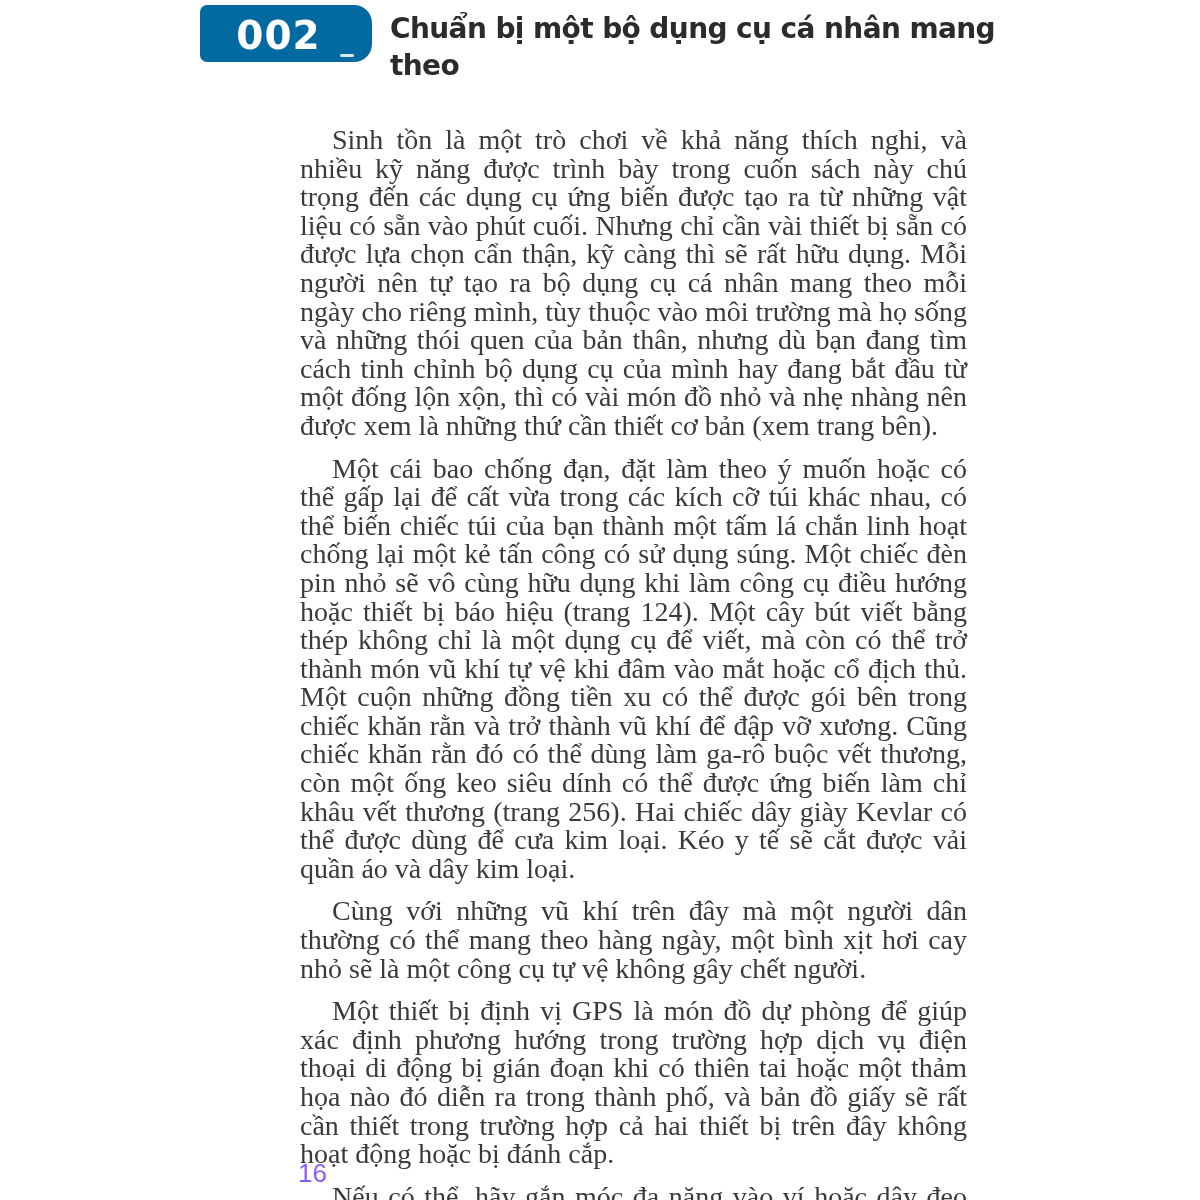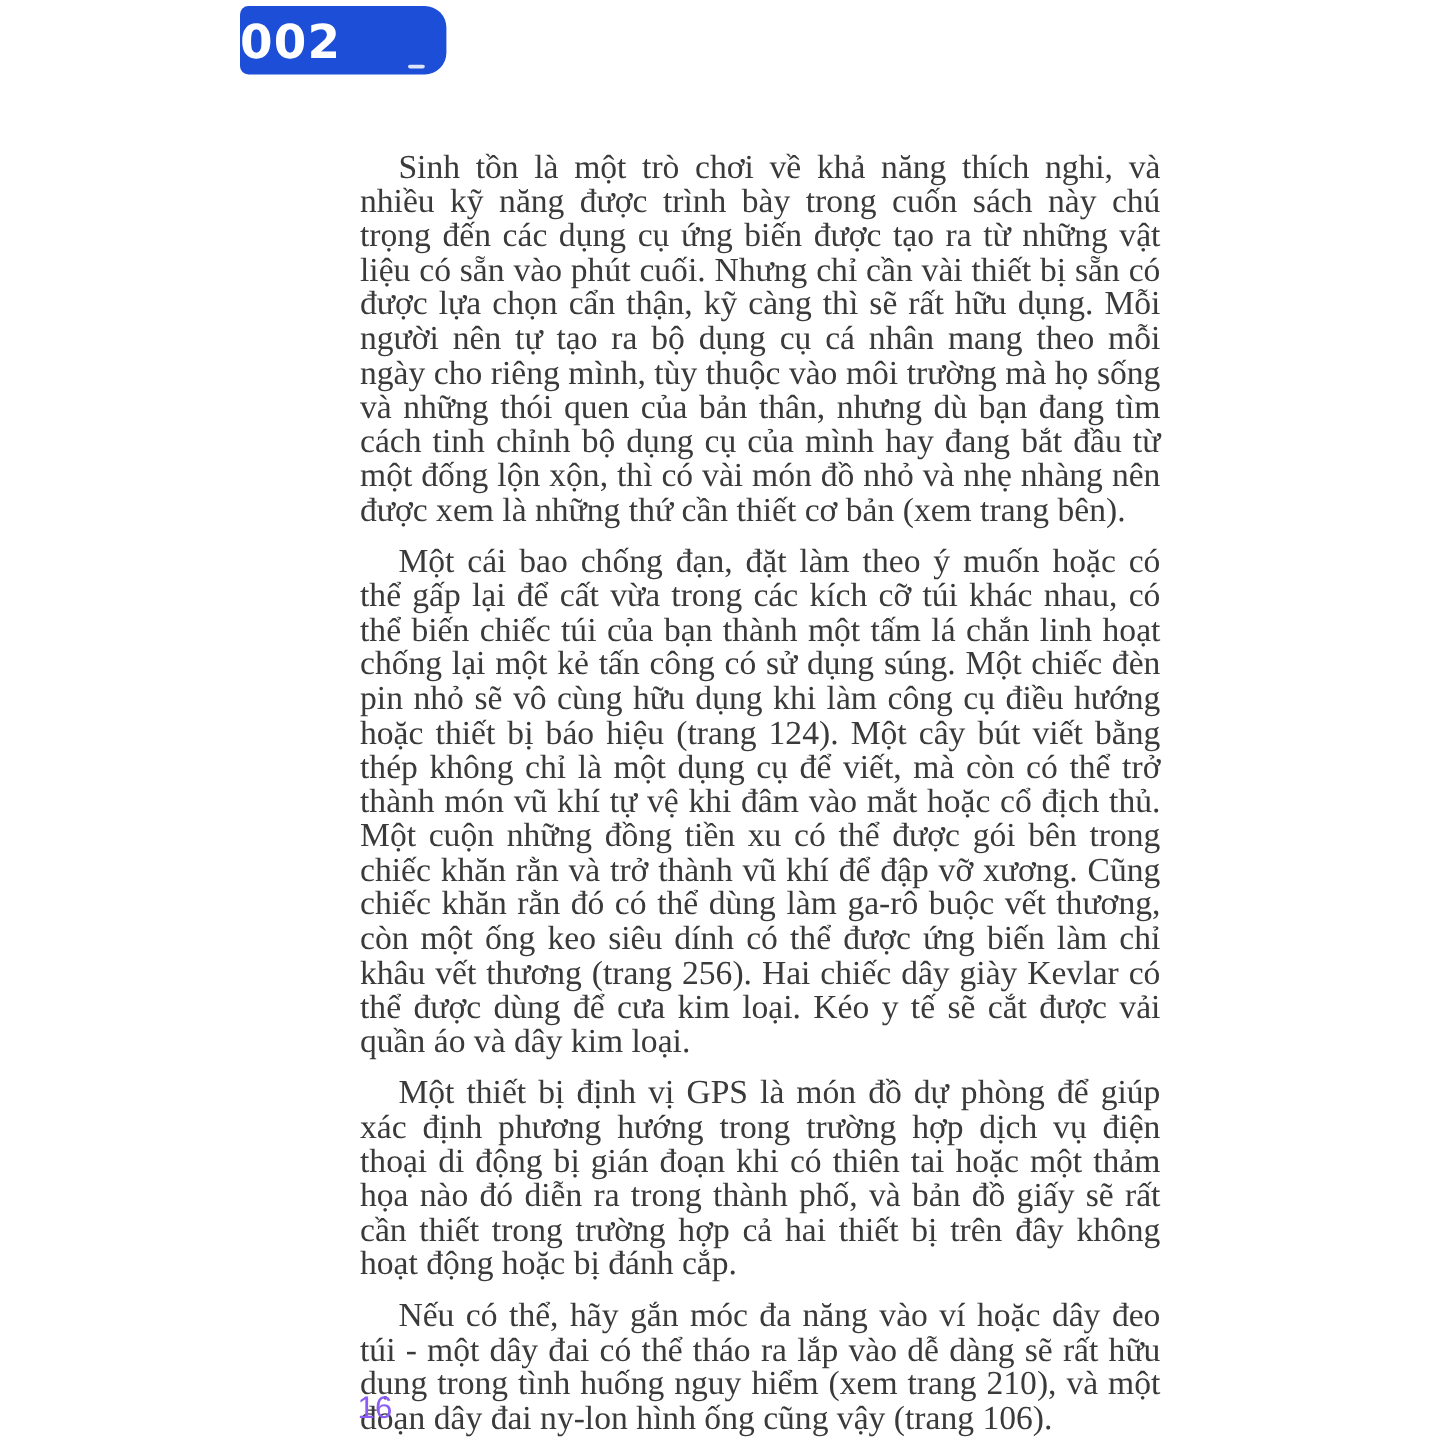--- a/index.html
+++ b/index.html
@@ -10,25 +10,25 @@
     background: #ffffff;
     overflow: hidden;
     font-family: "Liberation Serif", serif;
   }
   .badge {
     position: absolute;
     left: 200px;
     top: 5px;
     width: 172px;
     height: 57px;
-    background: #1d4ed8;
+    background: #0369a1;
     border-radius: 7px 18px 18px 7px;
     display: flex;
     align-items: center;
-    justify-content: flex-start;
+    justify-content: center;
     padding-right: 15px;
     box-sizing: border-box;
   }
   .badge-num {
     color: #ffffff;
     font-family: "DejaVu Sans", sans-serif;
     font-weight: bold;
     font-size: 39px;
     letter-spacing: 1px;
     line-height: 1;
@@ -87,24 +87,26 @@
 <body>
 
 <div class="page">
 
   <div class="badge">
     <span class="badge-num">002</span>
     <span class="badge-dash"></span>
   </div>
 
   <h1 class="title">
+    <span class="tl">Chuẩn bị một bộ dụng cụ cá nhân mang theo</span>
   </h1>
 
   <div class="content">
     <p>Sinh tồn là một trò chơi về khả năng thích nghi, và nhiều kỹ năng được trình bày trong cuốn sách này chú trọng đến các dụng cụ ứng biến được tạo ra từ những vật liệu có sẵn vào phút cuối. Nhưng chỉ cần vài thiết bị sẵn có được lựa chọn cẩn thận, kỹ càng thì sẽ rất hữu dụng. Mỗi người nên tự tạo ra bộ dụng cụ cá nhân mang theo mỗi ngày cho riêng mình, tùy thuộc vào môi trường mà họ sống và những thói quen của bản thân, nhưng dù bạn đang tìm cách tinh chỉnh bộ dụng cụ của mình hay đang bắt đầu từ một đống lộn xộn, thì có vài món đồ nhỏ và nhẹ nhàng nên được xem là những thứ cần thiết cơ bản (xem trang bên).</p>
     <p>Một cái bao chống đạn, đặt làm theo ý muốn hoặc có thể gấp lại để cất vừa trong các kích cỡ túi khác nhau, có thể biến chiếc túi của bạn thành một tấm lá chắn linh hoạt chống lại một kẻ tấn công có sử dụng súng. Một chiếc đèn pin nhỏ sẽ vô cùng hữu dụng khi làm công cụ điều hướng hoặc thiết bị báo hiệu (trang 124). Một cây bút viết bằng thép không chỉ là một dụng cụ để viết, mà còn có thể trở thành món vũ khí tự vệ khi đâm vào mắt hoặc cổ địch thủ. Một cuộn những đồng tiền xu có thể được gói bên trong chiếc khăn rằn và trở thành vũ khí để đập vỡ xương. Cũng chiếc khăn rằn đó có thể dùng làm ga-rô buộc vết thương, còn một ống keo siêu dính có thể được ứng biến làm chỉ khâu vết thương (trang 256). Hai chiếc dây giày Kevlar có thể được dùng để cưa kim loại. Kéo y tế sẽ cắt được vải quần áo và dây kim loại.</p>
+    <p>Cùng với những vũ khí trên đây mà một người dân thường có thể mang theo hàng ngày, một bình xịt hơi cay nhỏ sẽ là một công cụ tự vệ không gây chết người.</p>
     <p>Một thiết bị định vị GPS là món đồ dự phòng để giúp xác định phương hướng trong trường hợp dịch vụ điện thoại di động bị gián đoạn khi có thiên tai hoặc một thảm họa nào đó diễn ra trong thành phố, và bản đồ giấy sẽ rất cần thiết trong trường hợp cả hai thiết bị trên đây không hoạt động hoặc bị đánh cắp.</p>
     <p>Nếu có thể, hãy gắn móc đa năng vào ví hoặc dây đeo túi - một dây đai có thể tháo ra lắp vào dễ dàng sẽ rất hữu dụng trong tình huống nguy hiểm (xem trang 210), và một đoạn dây đai ny-lon hình ống cũng vậy (trang 106).</p>
   </div>
 
   <div class="page-number">16</div>
 
 </div>
 
 </body></html>

